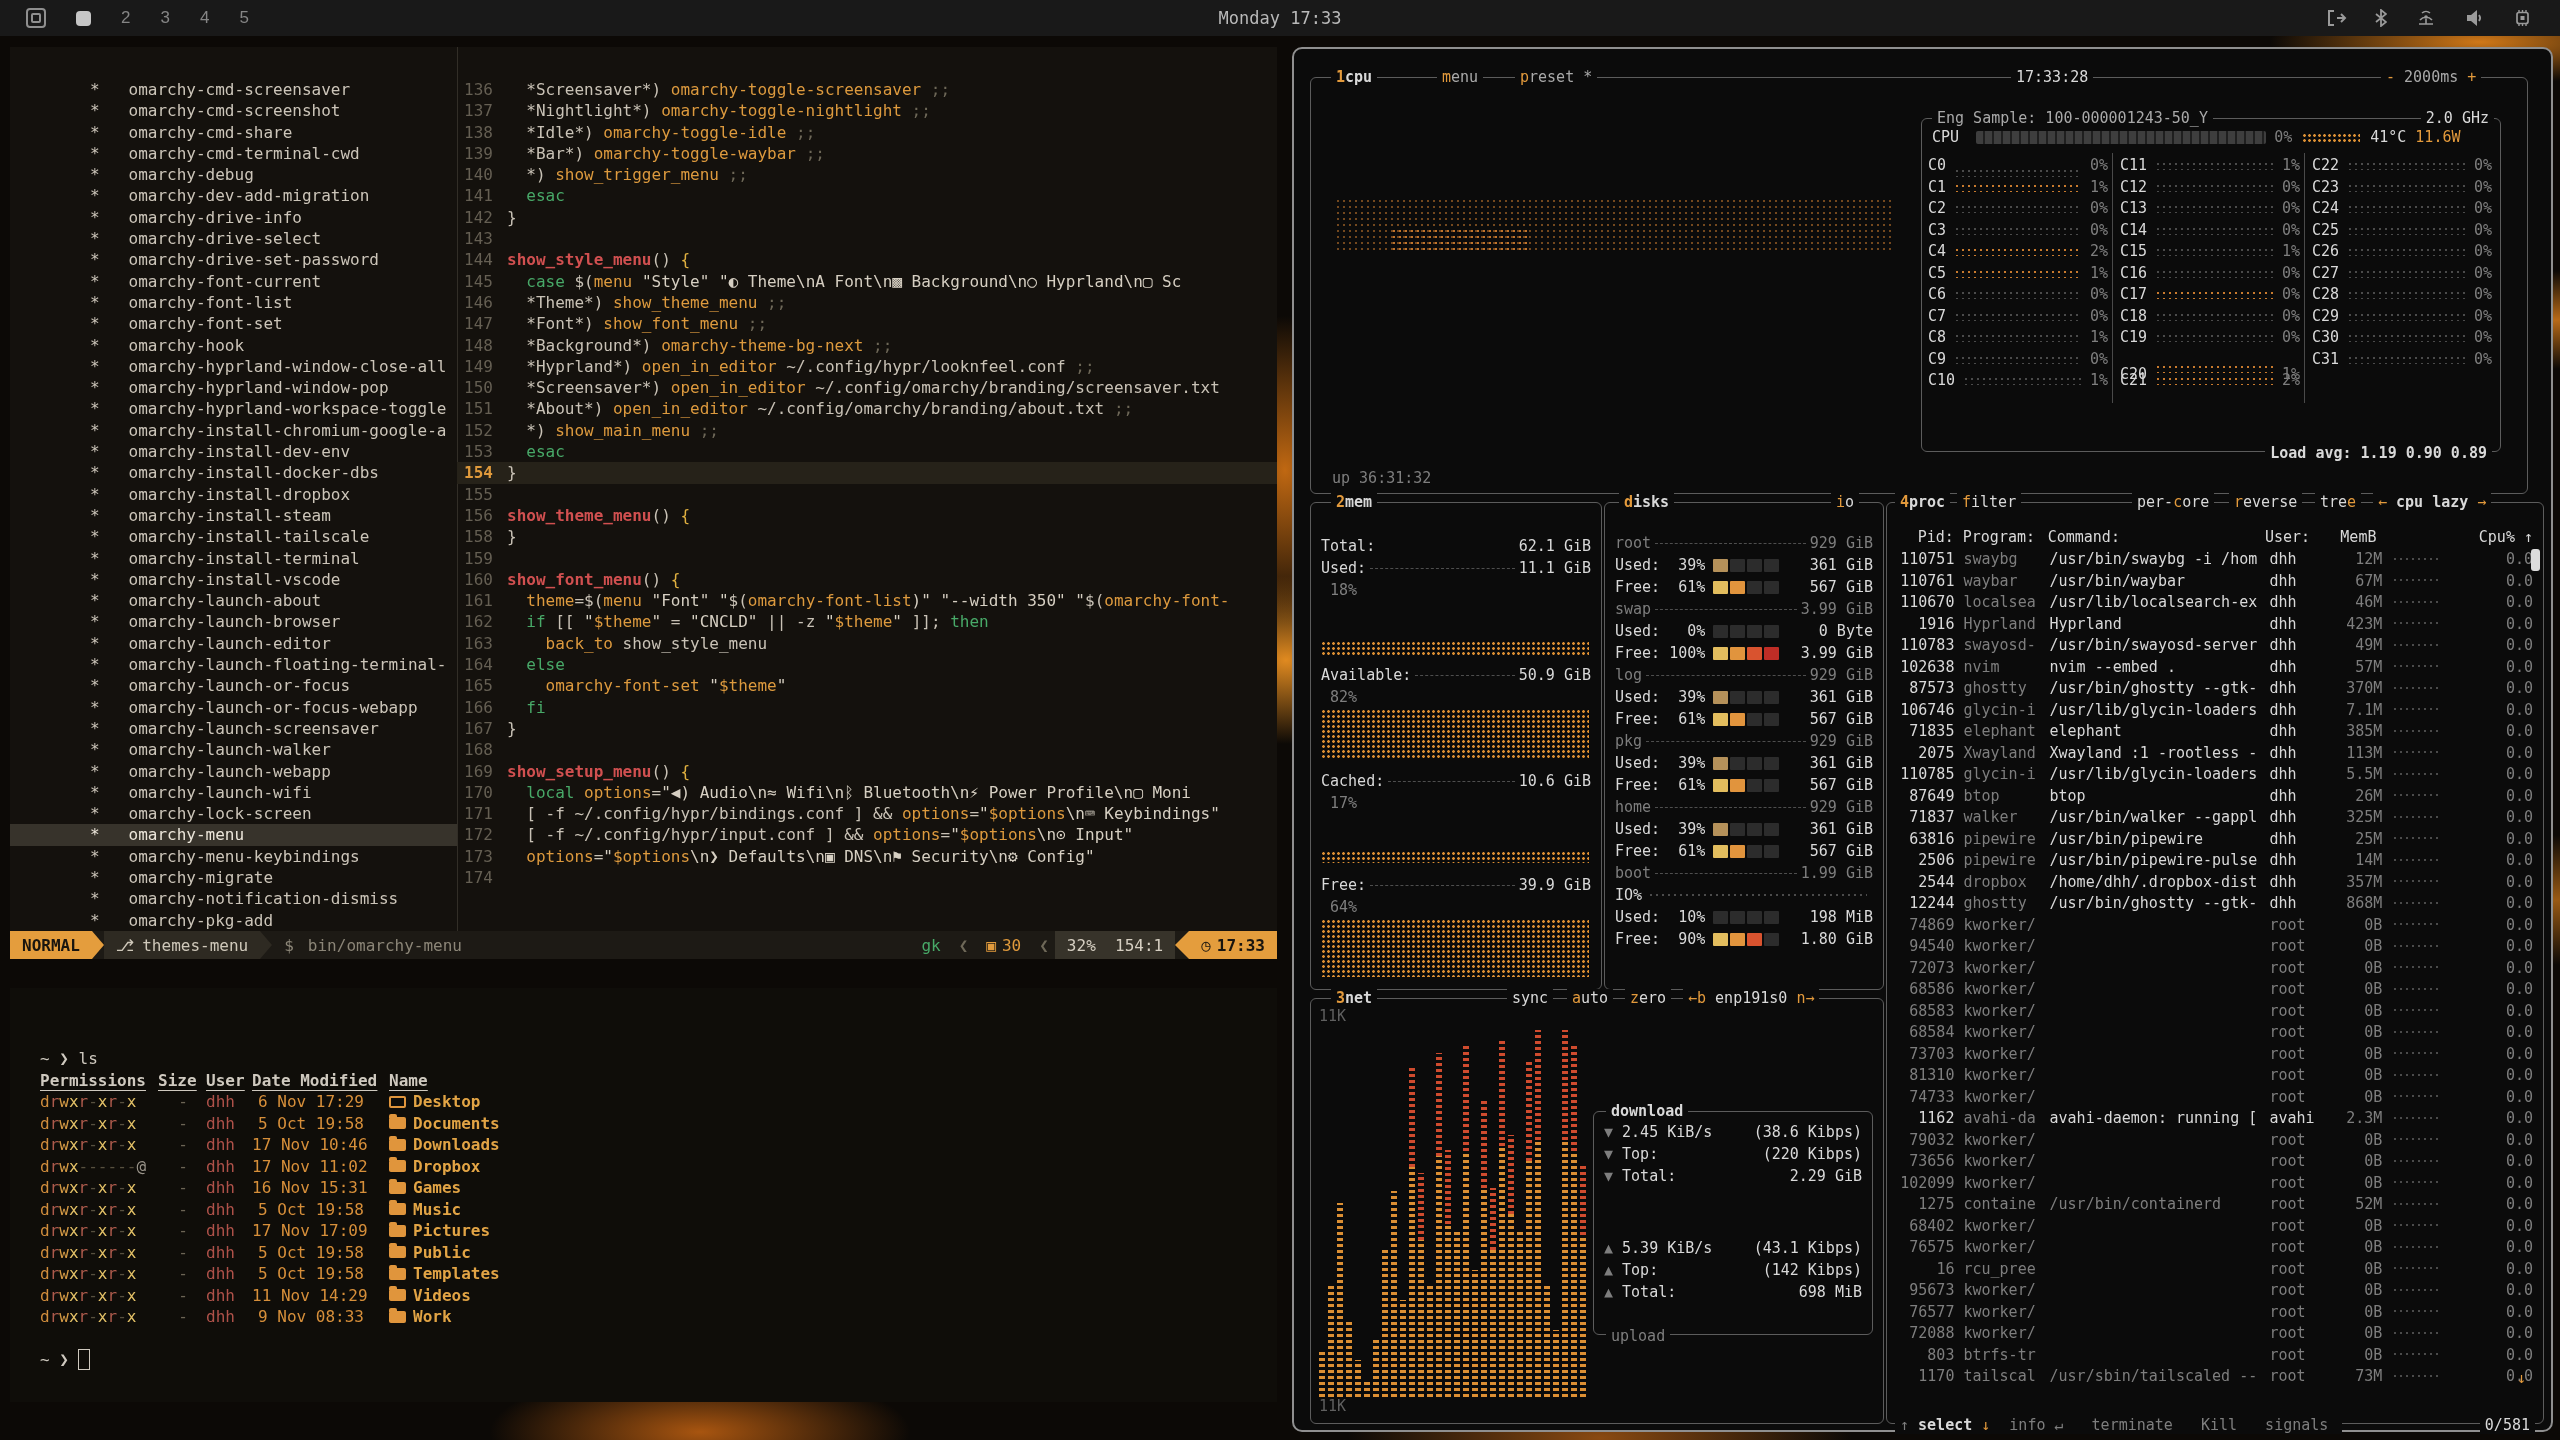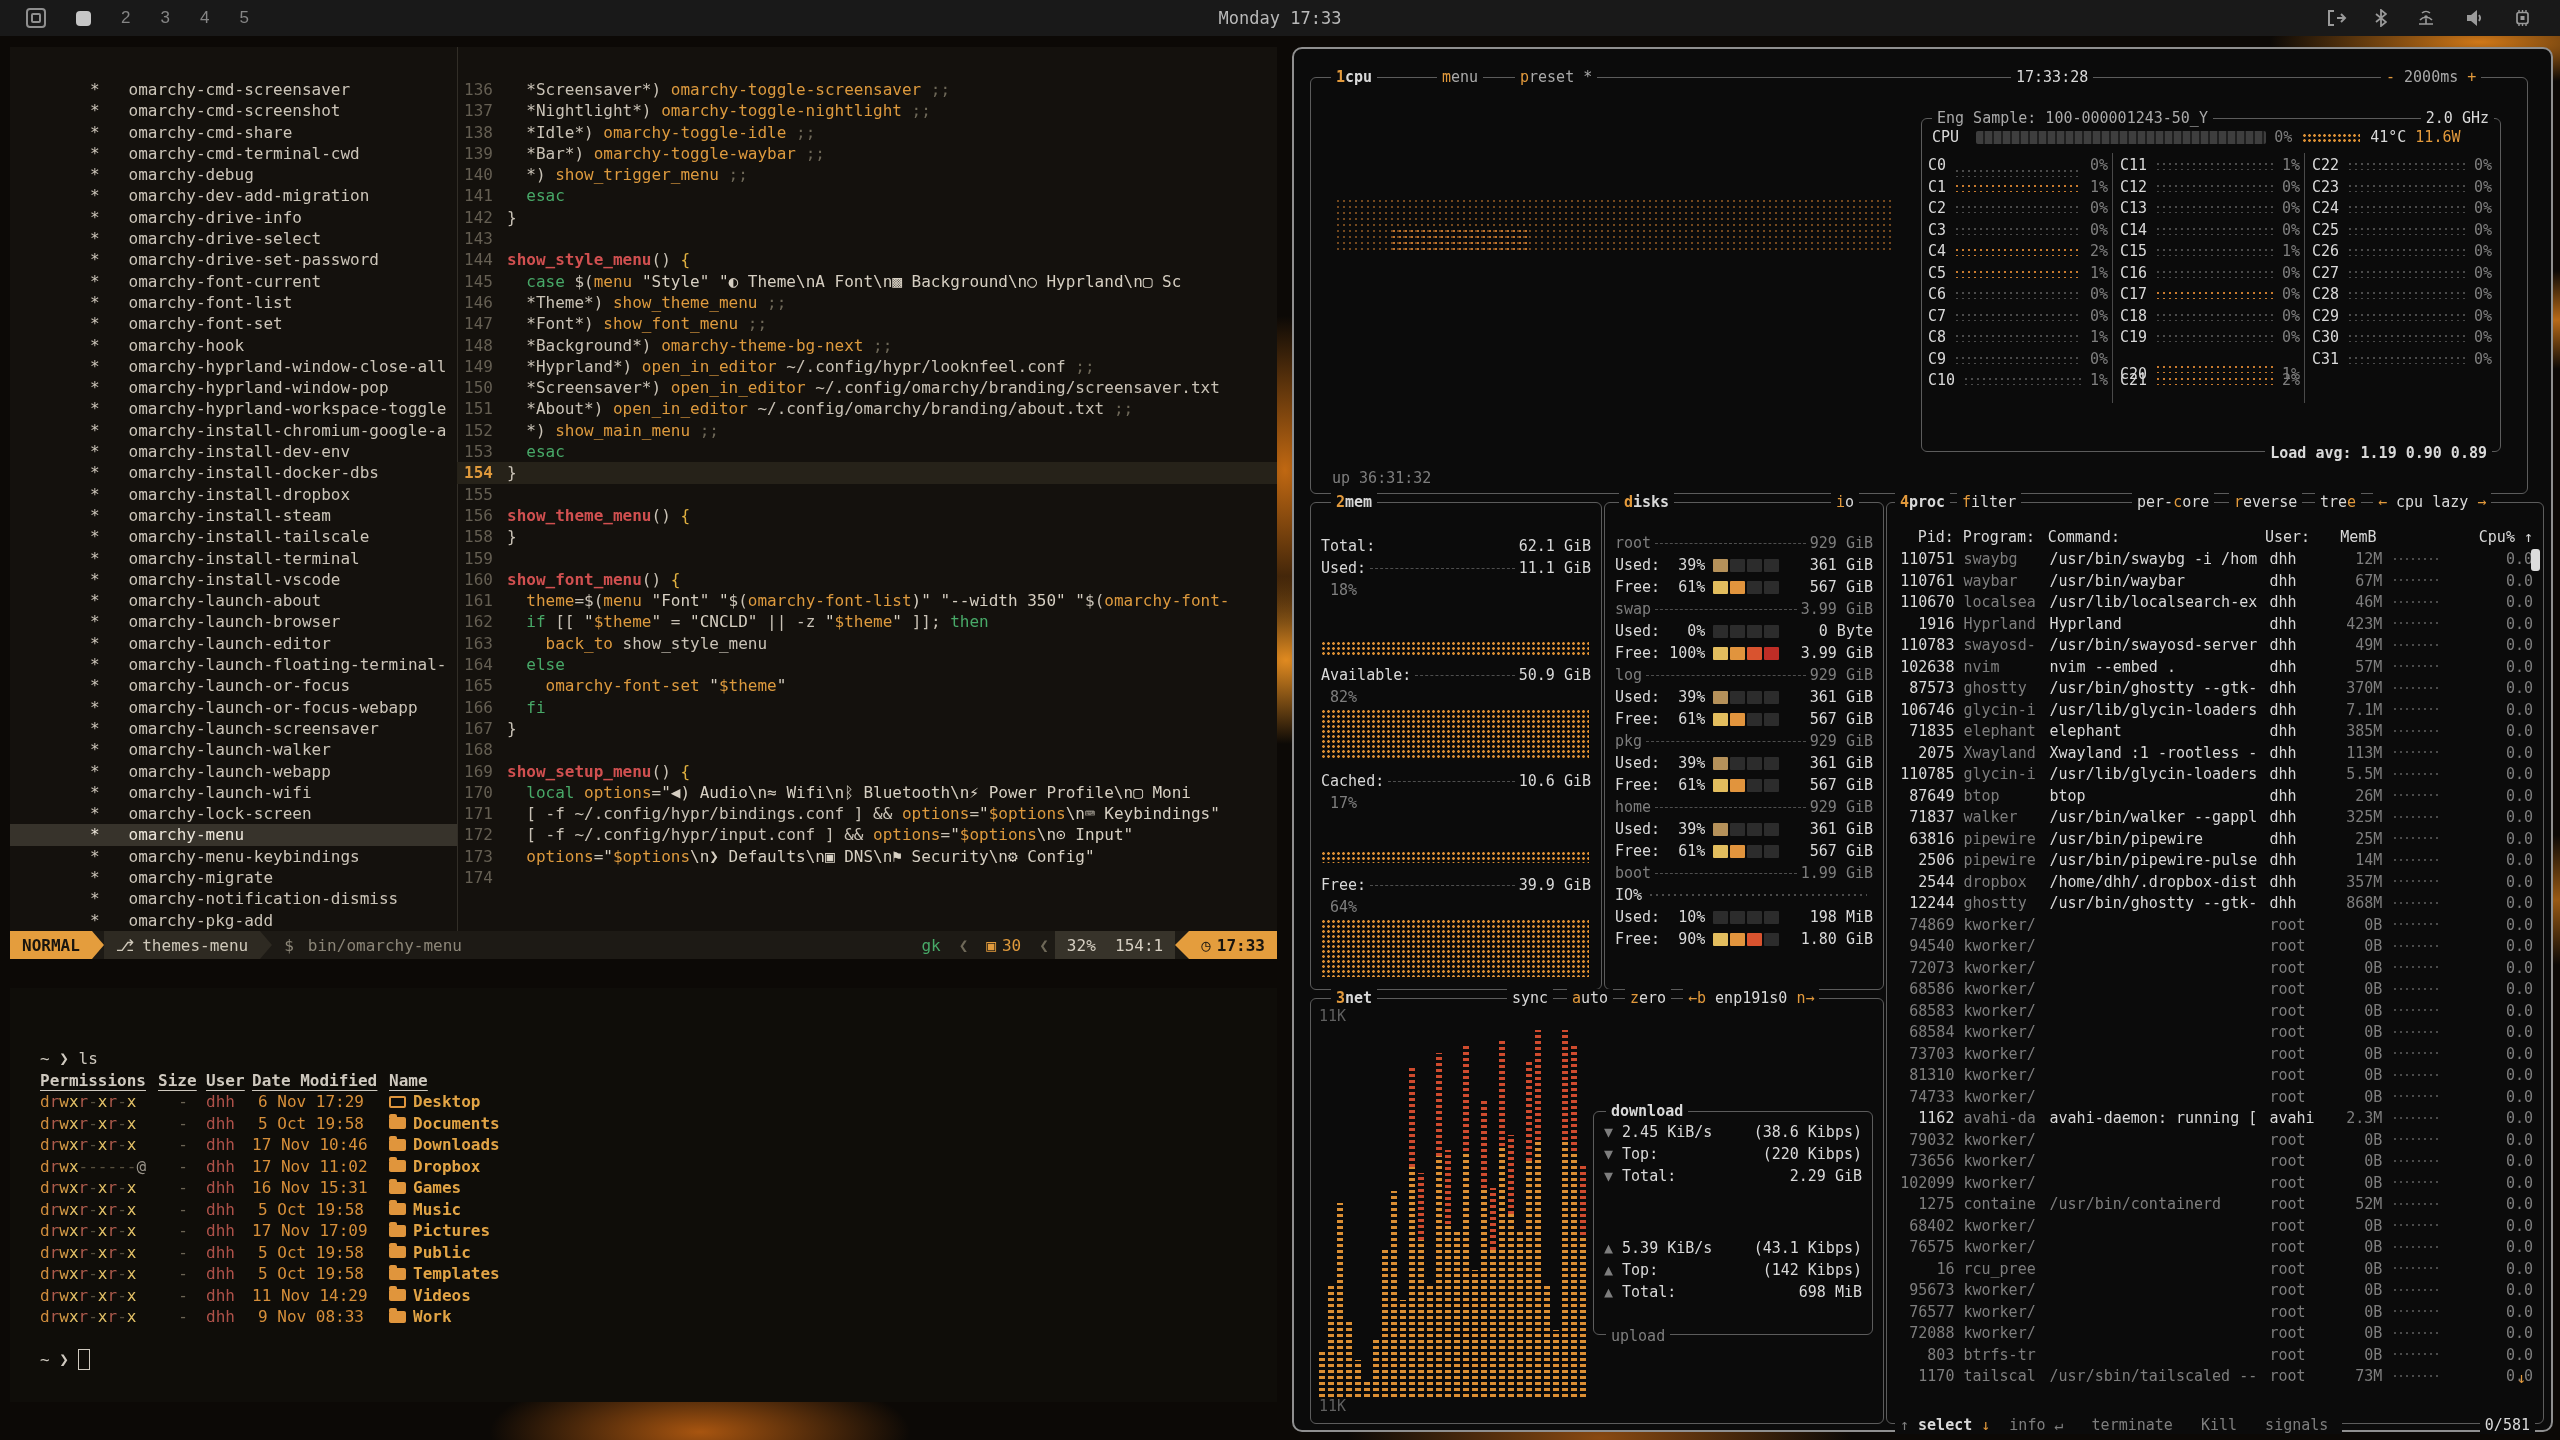--- a/index.html
+++ b/index.html
@@ -594,21 +594,21 @@
           <div class="brow" style="top: 148px;"><span class="dim">▲ </span><span class="white">Top:</span><span style="flex: 1 1 0%;"></span><span class="white">(142 Kibps)</span></div>
           <div class="brow" style="top: 170px;"><span class="dim">▲ </span><span class="white">Total:</span><span style="flex: 1 1 0%;"></span><span class="white">698 MiB</span></div>
         </div>
       </div>
     <div id="proc-box" class="bbox" style="left:592px;top:453px;width:656px;height:920px;">
         <span class="btitle" style="position: absolute; left: 8px; top: -10px;"><span class="on">4</span><span class="white">proc</span></span>
         <span class="bsub" style="position: absolute; left: 70px; top: -10px;"><span class="on">f</span><span class="white">ilter</span></span>
         <span class="bsub" style="position: absolute; left: 245px; top: -10px;"><span class="white">per-</span><span class="on">c</span><span class="white">ore</span></span>
         <span class="bsub" style="position: absolute; left: 342px; top: -10px;"><span class="on">r</span><span class="white">everse</span></span>
         <span class="bsub" style="position: absolute; left: 428px; top: -10px;"><span class="white">tre</span><span class="on">e</span></span>
-        <span class="bsub" style="position: absolute; left: 486px; top: -10px;"><span class="on">← </span><span class="white" style="font-weight: normal;">cpu lazy </span><span class="on">→</span></span>
+        <span class="bsub" style="position: absolute; left: 486px; top: -10px;"><span class="on">← </span><span class="white" style="font-weight: bold;">cpu lazy </span><span class="on">→</span></span>
         <div class="brow" style="top: 24px;"><span class="white" style="width: 58px; display: inline-block; text-align: right;">Pid:</span><span class="white" style="width: 96px; display: inline-block; text-align: left;"> Program:</span><span class="white" style="width: 222px; display: inline-block; text-align: left;">Command:</span><span class="white" style="width: 58px; display: inline-block; text-align: left;">User:</span><span class="white" style="width: 56px; display: inline-block; text-align: right;">MemB</span><span class="white" style="width: 160px; display: inline-block; text-align: right;">Cpu% ↑</span></div>
         <div class="brow" style="top: 46px;"><span class="white" style="width: 58px; display: inline-block; text-align: right;">110751</span><span class="dim" style="width: 96px; display: inline-block; text-align: left;"> swaybg</span><span class="white" style="width: 222px; display: inline-block; text-align: left;">/usr/bin/swaybg -i /hom</span><span class="white" style="width: 58px; display: inline-block; text-align: left;">dhh</span><span class="dim" style="width: 56px; display: inline-block; text-align: right;">12M</span><span class="gdots" style="width: 48px; height: 8px; margin: 0px 6px 0px 10px;"></span><span class="dim" style="width: 88px; display: inline-block; text-align: right;">0.0</span></div>
         <div class="brow" style="top: 67.5px;"><span class="white" style="width: 58px; display: inline-block; text-align: right;">110761</span><span class="dim" style="width: 96px; display: inline-block; text-align: left;"> waybar</span><span class="white" style="width: 222px; display: inline-block; text-align: left;">/usr/bin/waybar</span><span class="white" style="width: 58px; display: inline-block; text-align: left;">dhh</span><span class="dim" style="width: 56px; display: inline-block; text-align: right;">67M</span><span class="gdots" style="width: 48px; height: 8px; margin: 0px 6px 0px 10px;"></span><span class="dim" style="width: 88px; display: inline-block; text-align: right;">0.0</span></div>
         <div class="brow" style="top: 89px;"><span class="white" style="width: 58px; display: inline-block; text-align: right;">110670</span><span class="dim" style="width: 96px; display: inline-block; text-align: left;"> localsea</span><span class="white" style="width: 222px; display: inline-block; text-align: left;">/usr/lib/localsearch-ex</span><span class="white" style="width: 58px; display: inline-block; text-align: left;">dhh</span><span class="dim" style="width: 56px; display: inline-block; text-align: right;">46M</span><span class="gdots" style="width: 48px; height: 8px; margin: 0px 6px 0px 10px;"></span><span class="dim" style="width: 88px; display: inline-block; text-align: right;">0.0</span></div>
         <div class="brow" style="top: 110.5px;"><span class="white" style="width: 58px; display: inline-block; text-align: right;">1916</span><span class="dim" style="width: 96px; display: inline-block; text-align: left;"> Hyprland</span><span class="white" style="width: 222px; display: inline-block; text-align: left;">Hyprland</span><span class="white" style="width: 58px; display: inline-block; text-align: left;">dhh</span><span class="dim" style="width: 56px; display: inline-block; text-align: right;">423M</span><span class="gdots" style="width: 48px; height: 8px; margin: 0px 6px 0px 10px;"></span><span class="dim" style="width: 88px; display: inline-block; text-align: right;">0.0</span></div>
         <div class="brow" style="top: 132px;"><span class="white" style="width: 58px; display: inline-block; text-align: right;">110783</span><span class="dim" style="width: 96px; display: inline-block; text-align: left;"> swayosd-</span><span class="white" style="width: 222px; display: inline-block; text-align: left;">/usr/bin/swayosd-server</span><span class="white" style="width: 58px; display: inline-block; text-align: left;">dhh</span><span class="dim" style="width: 56px; display: inline-block; text-align: right;">49M</span><span class="gdots" style="width: 48px; height: 8px; margin: 0px 6px 0px 10px;"></span><span class="dim" style="width: 88px; display: inline-block; text-align: right;">0.0</span></div>
         <div class="brow" style="top: 153.5px;"><span class="white" style="width: 58px; display: inline-block; text-align: right;">102638</span><span class="dim" style="width: 96px; display: inline-block; text-align: left;"> nvim</span><span class="white" style="width: 222px; display: inline-block; text-align: left;">nvim --embed .</span><span class="white" style="width: 58px; display: inline-block; text-align: left;">dhh</span><span class="dim" style="width: 56px; display: inline-block; text-align: right;">57M</span><span class="gdots" style="width: 48px; height: 8px; margin: 0px 6px 0px 10px;"></span><span class="dim" style="width: 88px; display: inline-block; text-align: right;">0.0</span></div>
         <div class="brow" style="top: 175px;"><span class="white" style="width: 58px; display: inline-block; text-align: right;">87573</span><span class="dim" style="width: 96px; display: inline-block; text-align: left;"> ghostty</span><span class="white" style="width: 222px; display: inline-block; text-align: left;">/usr/bin/ghostty --gtk-</span><span class="white" style="width: 58px; display: inline-block; text-align: left;">dhh</span><span class="dim" style="width: 56px; display: inline-block; text-align: right;">370M</span><span class="gdots" style="width: 48px; height: 8px; margin: 0px 6px 0px 10px;"></span><span class="dim" style="width: 88px; display: inline-block; text-align: right;">0.0</span></div>
         <div class="brow" style="top: 196.5px;"><span class="white" style="width: 58px; display: inline-block; text-align: right;">106746</span><span class="dim" style="width: 96px; display: inline-block; text-align: left;"> glycin-i</span><span class="white" style="width: 222px; display: inline-block; text-align: left;">/usr/lib/glycin-loaders</span><span class="white" style="width: 58px; display: inline-block; text-align: left;">dhh</span><span class="dim" style="width: 56px; display: inline-block; text-align: right;">7.1M</span><span class="gdots" style="width: 48px; height: 8px; margin: 0px 6px 0px 10px;"></span><span class="dim" style="width: 88px; display: inline-block; text-align: right;">0.0</span></div>
         <div class="brow" style="top: 218px;"><span class="white" style="width: 58px; display: inline-block; text-align: right;">71835</span><span class="dim" style="width: 96px; display: inline-block; text-align: left;"> elephant</span><span class="white" style="width: 222px; display: inline-block; text-align: left;">elephant</span><span class="white" style="width: 58px; display: inline-block; text-align: left;">dhh</span><span class="dim" style="width: 56px; display: inline-block; text-align: right;">385M</span><span class="gdots" style="width: 48px; height: 8px; margin: 0px 6px 0px 10px;"></span><span class="dim" style="width: 88px; display: inline-block; text-align: right;">0.0</span></div>

